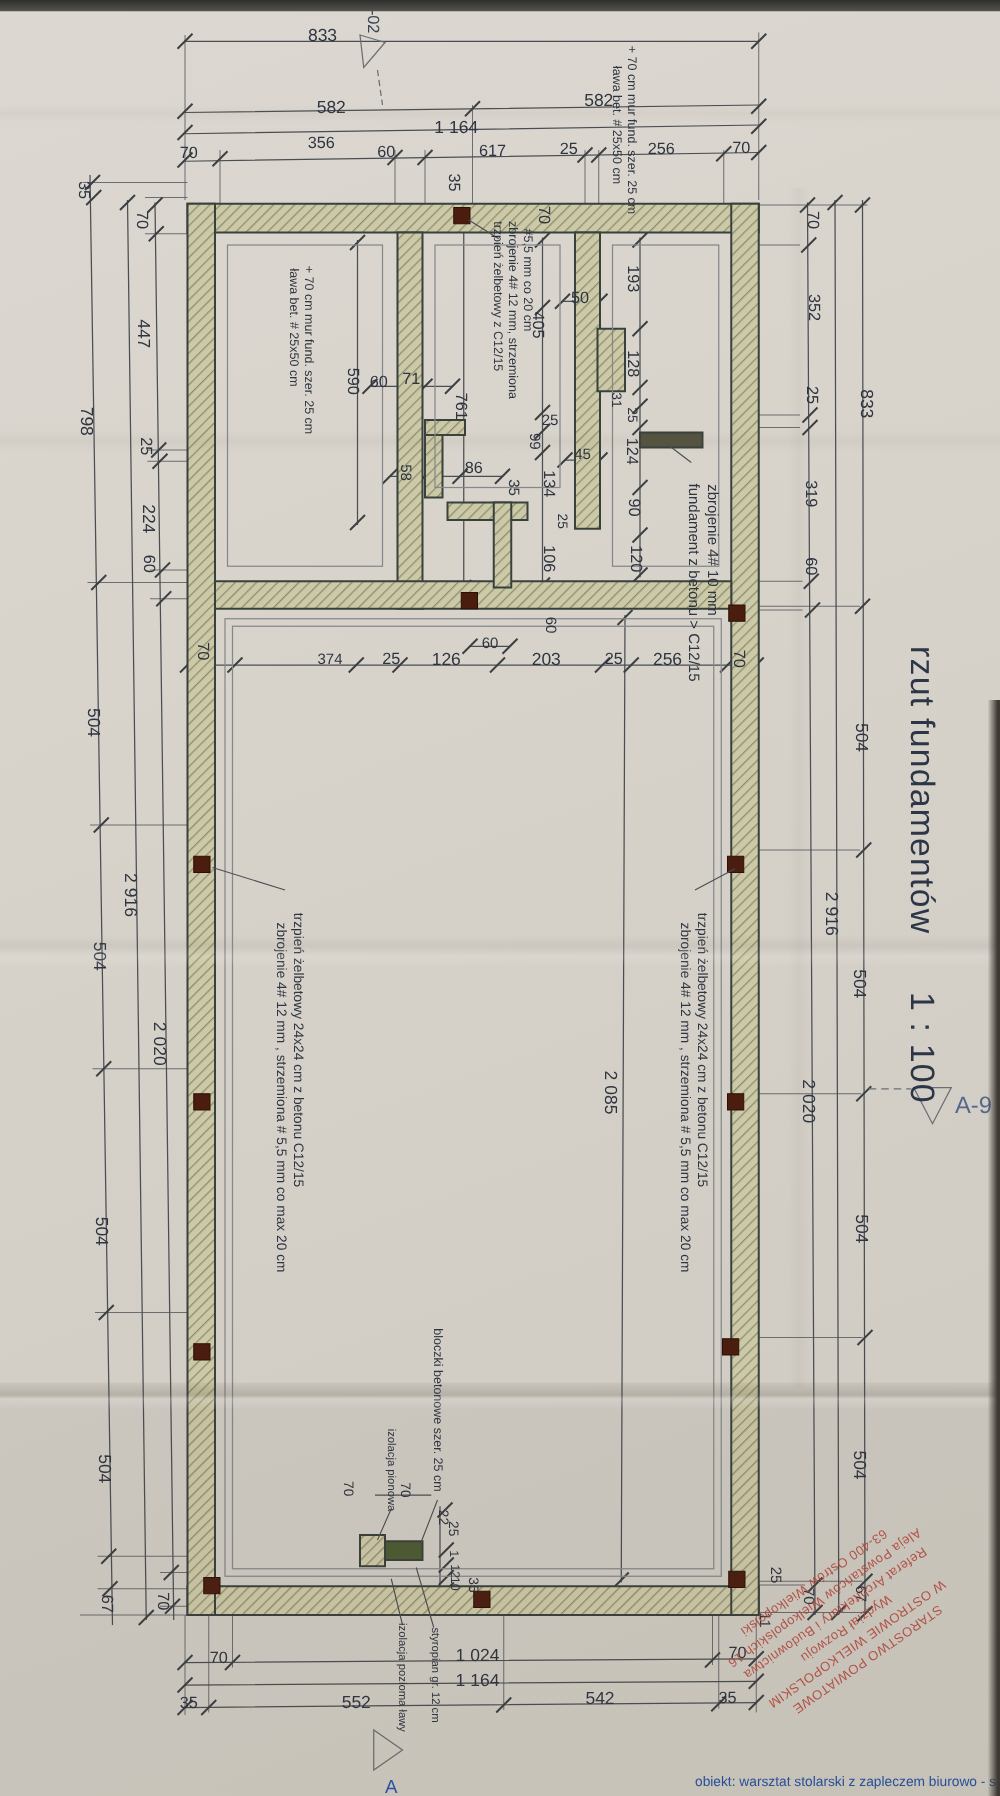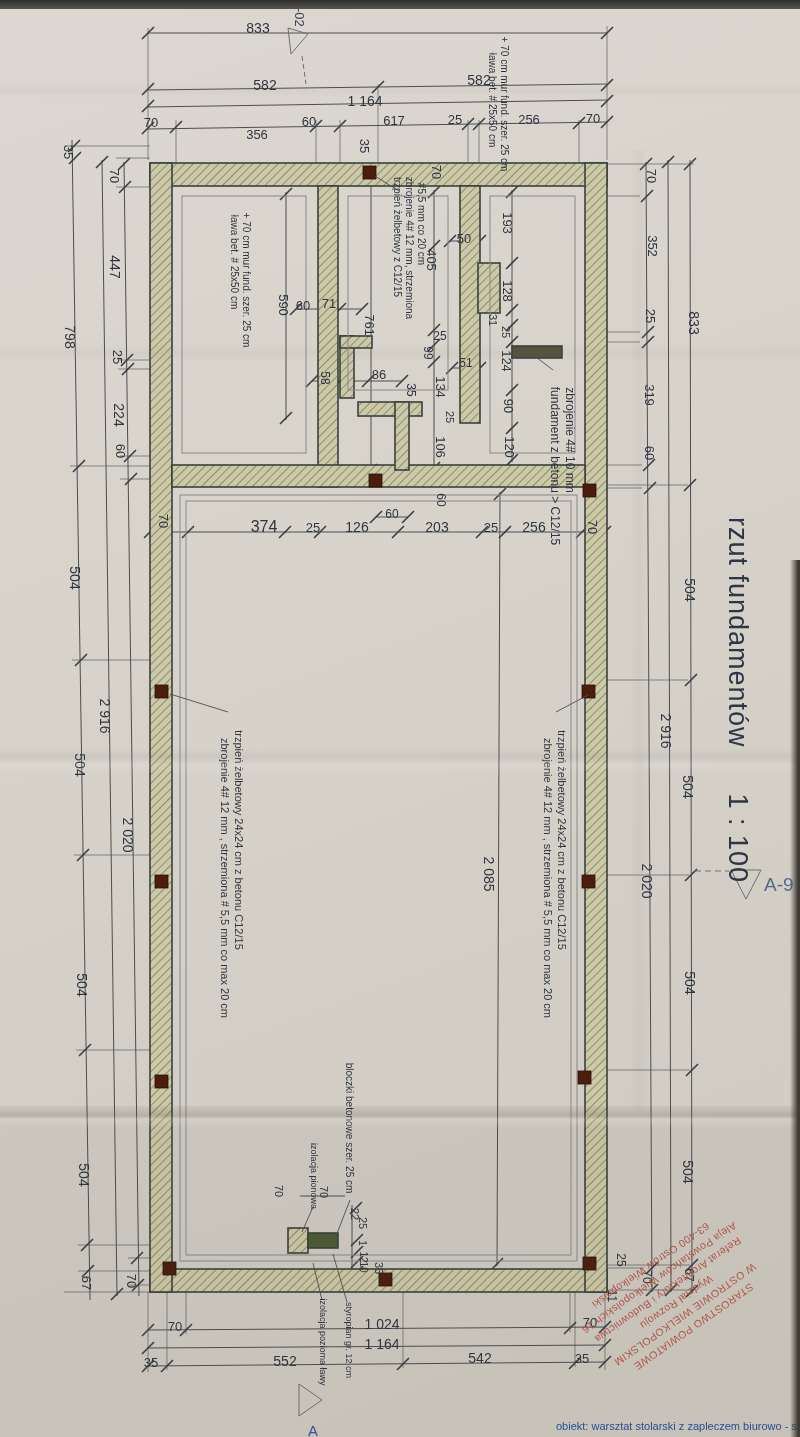--- a/index.html
+++ b/index.html
@@ -144,21 +144,21 @@
       <polygon points="299,1384 299,1416 322,1400"></polygon>
     </g>
   </svg>
 
   <div id="labels">
       <span class="lbl" style="left: 258px; top: 28px; font-size: 14px; transform: translate(-50%, -50%);">833</span>
       <span class="lbl" style="left: 265px; top: 85px; font-size: 14px; transform: translate(-50%, -50%);">582</span>
       <span class="lbl" style="left: 479px; top: 80px; font-size: 14px; transform: translate(-50%, -50%);">582</span>
       <span class="lbl" style="left: 365px; top: 101px; font-size: 14px; transform: translate(-50%, -50%);">1 164</span>
       <span class="lbl" style="left: 151px; top: 122px; font-size: 13px; transform: translate(-50%, -50%);">70</span>
-      <span class="lbl" style="left: 257px; top: 134px; font-size: 13px; transform: translate(-50%, -50%);">356</span>
+      <span class="lbl" style="left: 257px; top: 114px; font-size: 13px; transform: translate(-50%, -50%);">356</span>
       <span class="lbl" style="left: 309px; top: 121px; font-size: 13px; transform: translate(-50%, -50%);">60</span>
       <span class="lbl" style="left: 394px; top: 120px; font-size: 13px; transform: translate(-50%, -50%);">617</span>
       <span class="lbl" style="left: 455px; top: 119px; font-size: 13px; transform: translate(-50%, -50%);">25</span>
       <span class="lbl" style="left: 529px; top: 119px; font-size: 13px; transform: translate(-50%, -50%);">256</span>
       <span class="lbl" style="left: 593px; top: 118px; font-size: 13px; transform: translate(-50%, -50%);">70</span>
       <span class="lbl" style="left: 68px; top: 152px; font-size: 13px; transform: translate(-50%, -50%) rotate(90deg);">35</span>
       <span class="lbl" style="left: 114px; top: 176px; font-size: 13px; transform: translate(-50%, -50%) rotate(90deg);">70</span>
       <span class="lbl" style="left: 364px; top: 146px; font-size: 13px; transform: translate(-50%, -50%) rotate(90deg);">35</span>
       <span class="lbl" style="left: 436px; top: 172px; font-size: 13px; transform: translate(-50%, -50%) rotate(90deg);">70</span>
       <span class="lbl" style="left: 651px; top: 176px; font-size: 13px; transform: translate(-50%, -50%) rotate(90deg);">70</span>
@@ -198,39 +198,39 @@
       <span class="lbl" style="left: 82px; top: 985px; font-size: 14px; transform: translate(-50%, -50%) rotate(90deg);">504</span>
       <span class="lbl" style="left: 84px; top: 1175px; font-size: 14px; transform: translate(-50%, -50%) rotate(90deg);">504</span>
       <span class="lbl" style="left: 86px; top: 1283px; font-size: 13px; transform: translate(-50%, -50%) rotate(90deg);">67</span>
       <span class="lbl" style="left: 131px; top: 1281px; font-size: 13px; transform: translate(-50%, -50%) rotate(90deg);">70</span>
       <span class="lbl" style="left: 507px; top: 223px; font-size: 13px; transform: translate(-50%, -50%) rotate(90deg);">193</span>
       <span class="lbl" style="left: 464px; top: 238px; font-size: 13px; transform: translate(-50%, -50%);">50</span>
       <span class="lbl" style="left: 507px; top: 291px; font-size: 13px; transform: translate(-50%, -50%) rotate(90deg);">128</span>
       <span class="lbl" style="left: 492px; top: 320px; font-size: 11px; transform: translate(-50%, -50%) rotate(90deg);">31</span>
       <span class="lbl" style="left: 505px; top: 332px; font-size: 11px; transform: translate(-50%, -50%) rotate(90deg);">25</span>
       <span class="lbl" style="left: 506px; top: 361px; font-size: 13px; transform: translate(-50%, -50%) rotate(90deg);">124</span>
-      <span class="lbl" style="left: 466px; top: 363px; font-size: 12px; transform: translate(-50%, -50%);">51</span>
+      <span class="lbl" style="left: 466px; top: 363px; font-size: 12px; transform: translate(-50%, -50%);">45</span>
       <span class="lbl" style="left: 508px; top: 406px; font-size: 13px; transform: translate(-50%, -50%) rotate(90deg);">90</span>
       <span class="lbl" style="left: 509px; top: 447px; font-size: 13px; transform: translate(-50%, -50%) rotate(90deg);">120</span>
       <span class="lbl" style="left: 431px; top: 260px; font-size: 13px; transform: translate(-50%, -50%) rotate(90deg);">405</span>
       <span class="lbl" style="left: 440px; top: 336px; font-size: 12px; transform: translate(-50%, -50%);">25</span>
       <span class="lbl" style="left: 428px; top: 353px; font-size: 12px; transform: translate(-50%, -50%) rotate(90deg);">99</span>
       <span class="lbl" style="left: 283px; top: 305px; font-size: 13px; transform: translate(-50%, -50%) rotate(90deg);">590</span>
       <span class="lbl" style="left: 303px; top: 305px; font-size: 13px; transform: translate(-50%, -50%);">60</span>
       <span class="lbl" style="left: 329px; top: 303px; font-size: 13px; transform: translate(-50%, -50%);">71</span>
       <span class="lbl" style="left: 369px; top: 325px; font-size: 13px; transform: translate(-50%, -50%) rotate(90deg);">761</span>
       <span class="lbl" style="left: 325px; top: 378px; font-size: 12px; transform: translate(-50%, -50%) rotate(90deg);">58</span>
       <span class="lbl" style="left: 379px; top: 374px; font-size: 13px; transform: translate(-50%, -50%);">86</span>
       <span class="lbl" style="left: 411px; top: 390px; font-size: 12px; transform: translate(-50%, -50%) rotate(90deg);">35</span>
       <span class="lbl" style="left: 440px; top: 387px; font-size: 13px; transform: translate(-50%, -50%) rotate(90deg);">134</span>
       <span class="lbl" style="left: 440px; top: 447px; font-size: 13px; transform: translate(-50%, -50%) rotate(90deg);">106</span>
       <span class="lbl" style="left: 449px; top: 417px; font-size: 11px; transform: translate(-50%, -50%) rotate(90deg);">25</span>
       <span class="lbl" style="left: 441px; top: 500px; font-size: 12px; transform: translate(-50%, -50%) rotate(90deg);">60</span>
       <span class="lbl" style="left: 392px; top: 514px; font-size: 12px; transform: translate(-50%, -50%);">60</span>
-      <span class="lbl" style="left: 264px; top: 527px; font-size: 16px; transform: translate(-50%, -50%);">374</span>
+      <span class="lbl" style="left: 264px; top: 527px; font-size: 12px; transform: translate(-50%, -50%);">374</span>
       <span class="lbl" style="left: 313px; top: 527px; font-size: 13px; transform: translate(-50%, -50%);">25</span>
       <span class="lbl" style="left: 357px; top: 527px; font-size: 14px; transform: translate(-50%, -50%);">126</span>
       <span class="lbl" style="left: 437px; top: 527px; font-size: 14px; transform: translate(-50%, -50%);">203</span>
       <span class="lbl" style="left: 491px; top: 527px; font-size: 13px; transform: translate(-50%, -50%);">25</span>
       <span class="lbl" style="left: 534px; top: 527px; font-size: 14px; transform: translate(-50%, -50%);">256</span>
       <span class="lbl" style="left: 592px; top: 527px; font-size: 13px; transform: translate(-50%, -50%) rotate(90deg);">70</span>
       <span class="lbl" style="left: 489px; top: 874px; font-size: 14px; transform: translate(-50%, -50%) rotate(90deg);">2 085</span>
       <span class="lbl" style="left: 323px; top: 1192px; font-size: 11px; transform: translate(-50%, -50%) rotate(90deg);">70</span>
       <span class="lbl" style="left: 278px; top: 1191px; font-size: 11px; transform: translate(-50%, -50%) rotate(90deg);">70</span>
       <span class="lbl" style="left: 354px; top: 1214px; font-size: 11px; transform: translate(-50%, -50%) rotate(90deg);">22</span>

